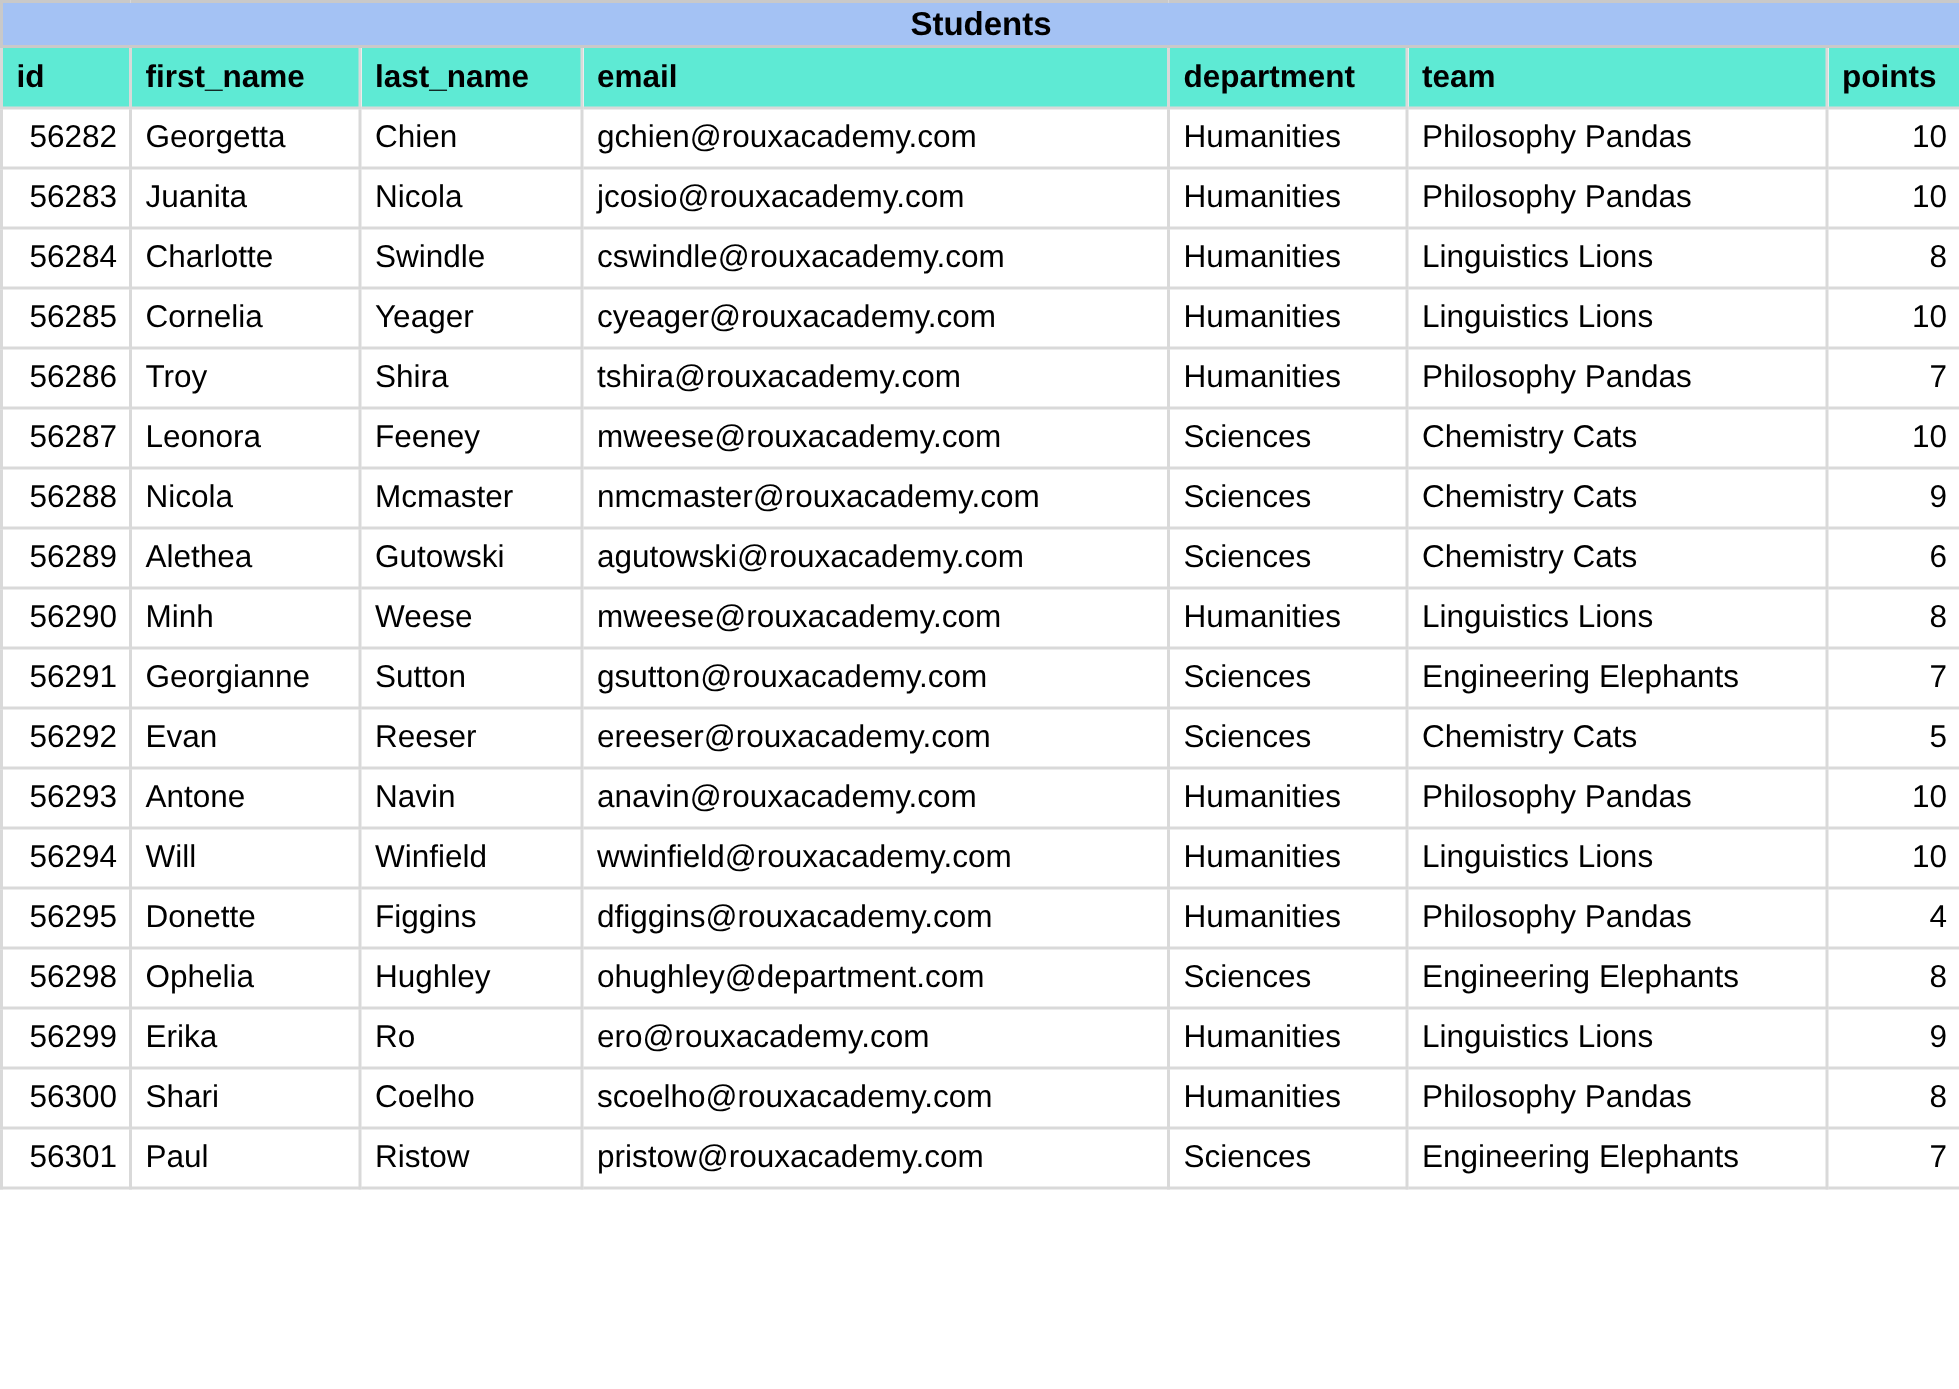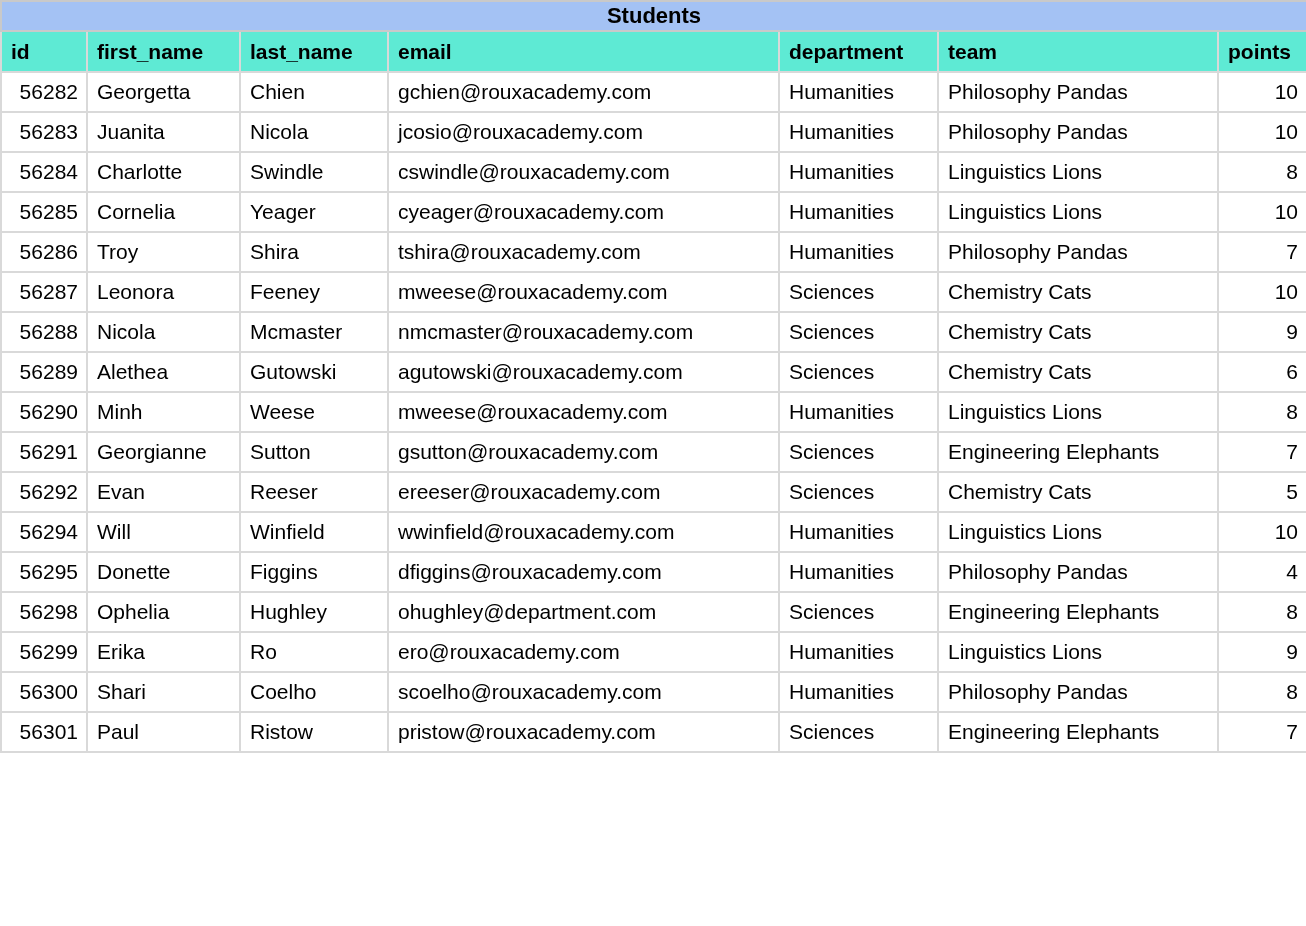--- a/index.html
+++ b/index.html
@@ -177,20 +177,29 @@
       <tr>
         <td class="align-right">56292</td>
         <td class="align-left">Evan</td>
         <td class="align-left">Reeser</td>
         <td class="align-left">ereeser@rouxacademy.com</td>
         <td class="align-left">Sciences</td>
         <td class="align-left">Chemistry Cats</td>
         <td class="align-right">5</td>
       </tr>
       <tr>
+        <td class="align-right">56293</td>
+        <td class="align-left">Antone</td>
+        <td class="align-left">Navin</td>
+        <td class="align-left">anavin@rouxacademy.com</td>
+        <td class="align-left">Humanities</td>
+        <td class="align-left">Philosophy Pandas</td>
+        <td class="align-right">10</td>
+      </tr>
+      <tr>
         <td class="align-right">56294</td>
         <td class="align-left">Will</td>
         <td class="align-left">Winfield</td>
         <td class="align-left">wwinfield@rouxacademy.com</td>
         <td class="align-left">Humanities</td>
         <td class="align-left">Linguistics Lions</td>
         <td class="align-right">10</td>
       </tr>
       <tr>
         <td class="align-right">56295</td>

